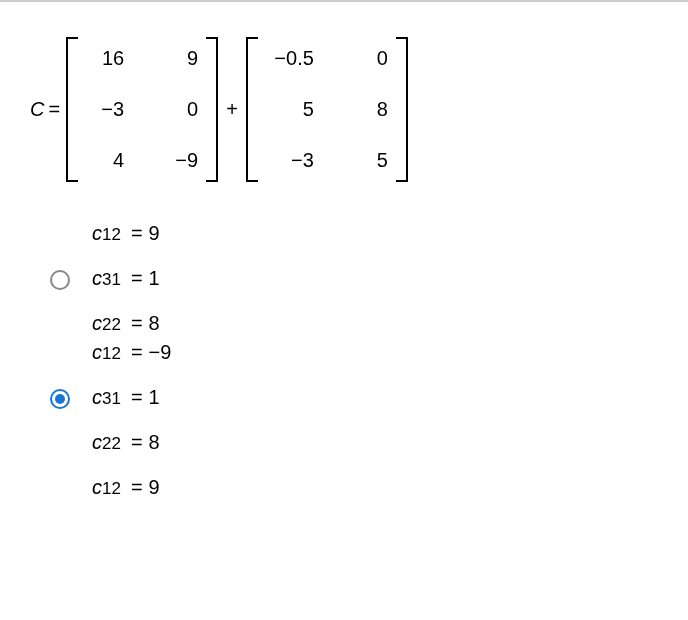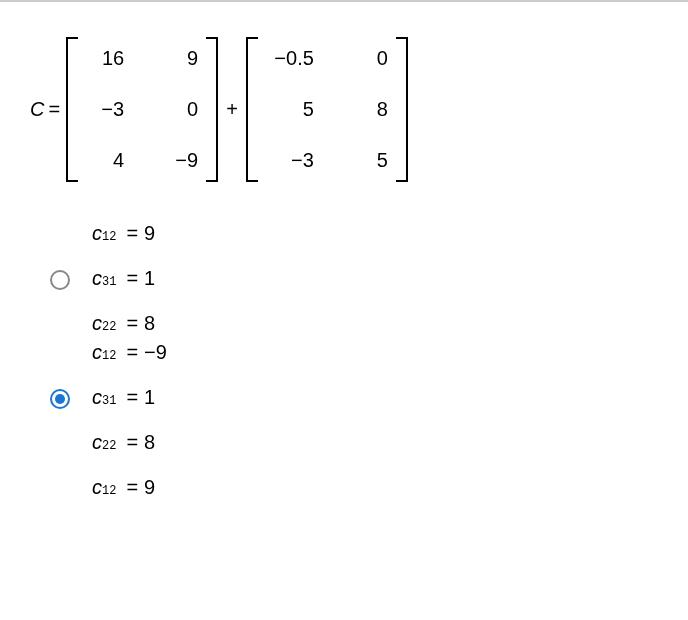--- a/index.html
+++ b/index.html
@@ -110,24 +110,23 @@
     }
     .option-line {
       font-size: 20px;
       display: flex;
       align-items: baseline;
     }
     .c-var {
       font-style: italic;
     }
     .sub {
-      font-size: 12px;
+      font-size: 17px;
       vertical-align: sub;
       margin-right: 4px;
-      font-family: Liberation Mono, monospace;
     }
     .eq-sign {
       margin: 0 6px;
     }
     .val {
     }
   </style>
 </head>
 <body>
 

